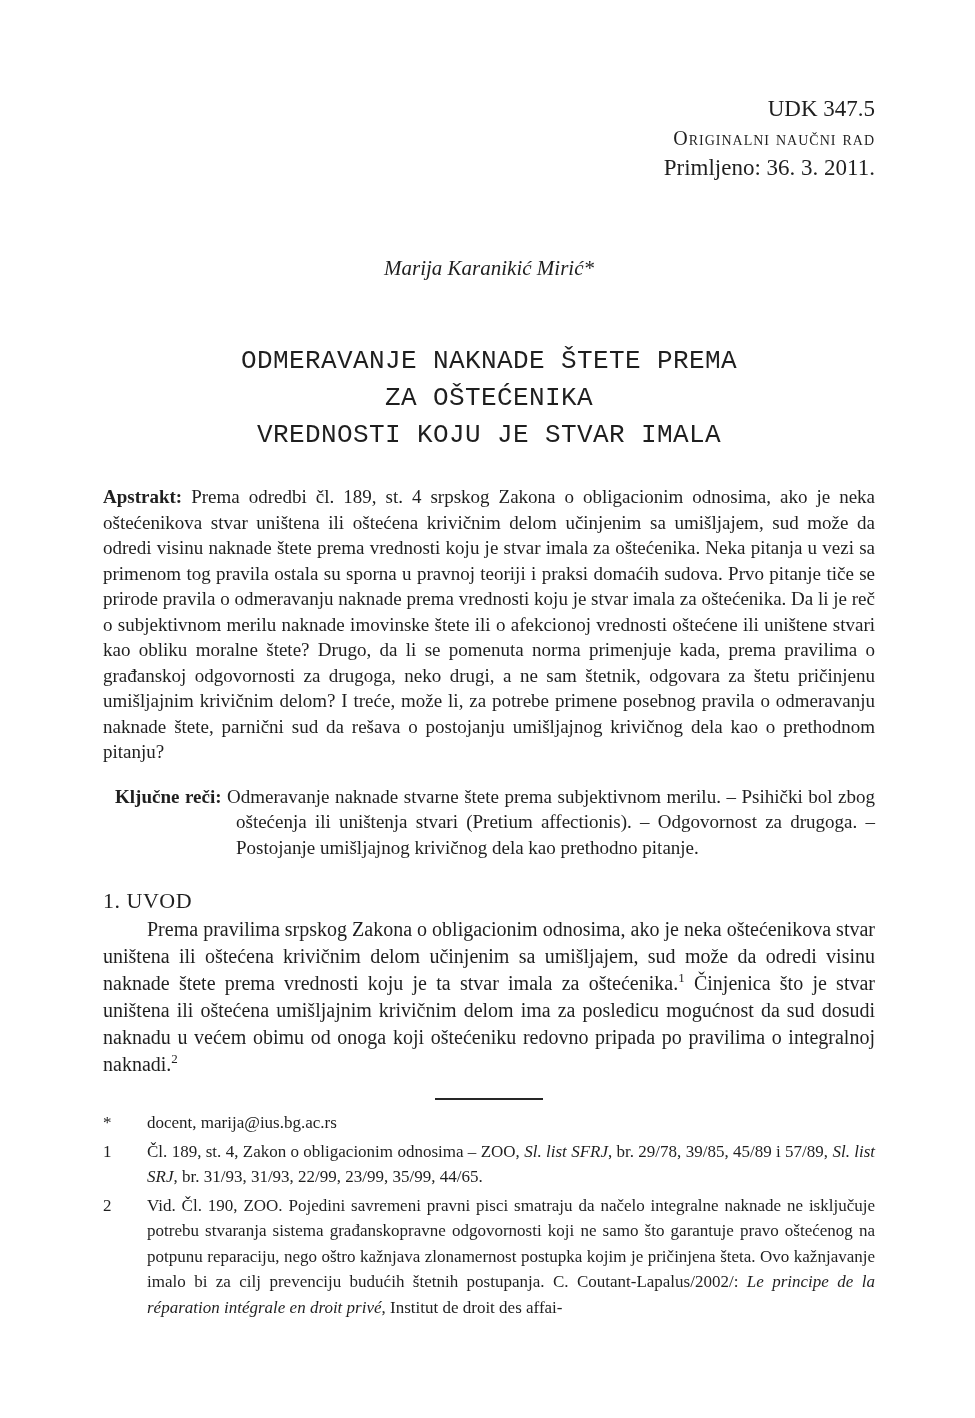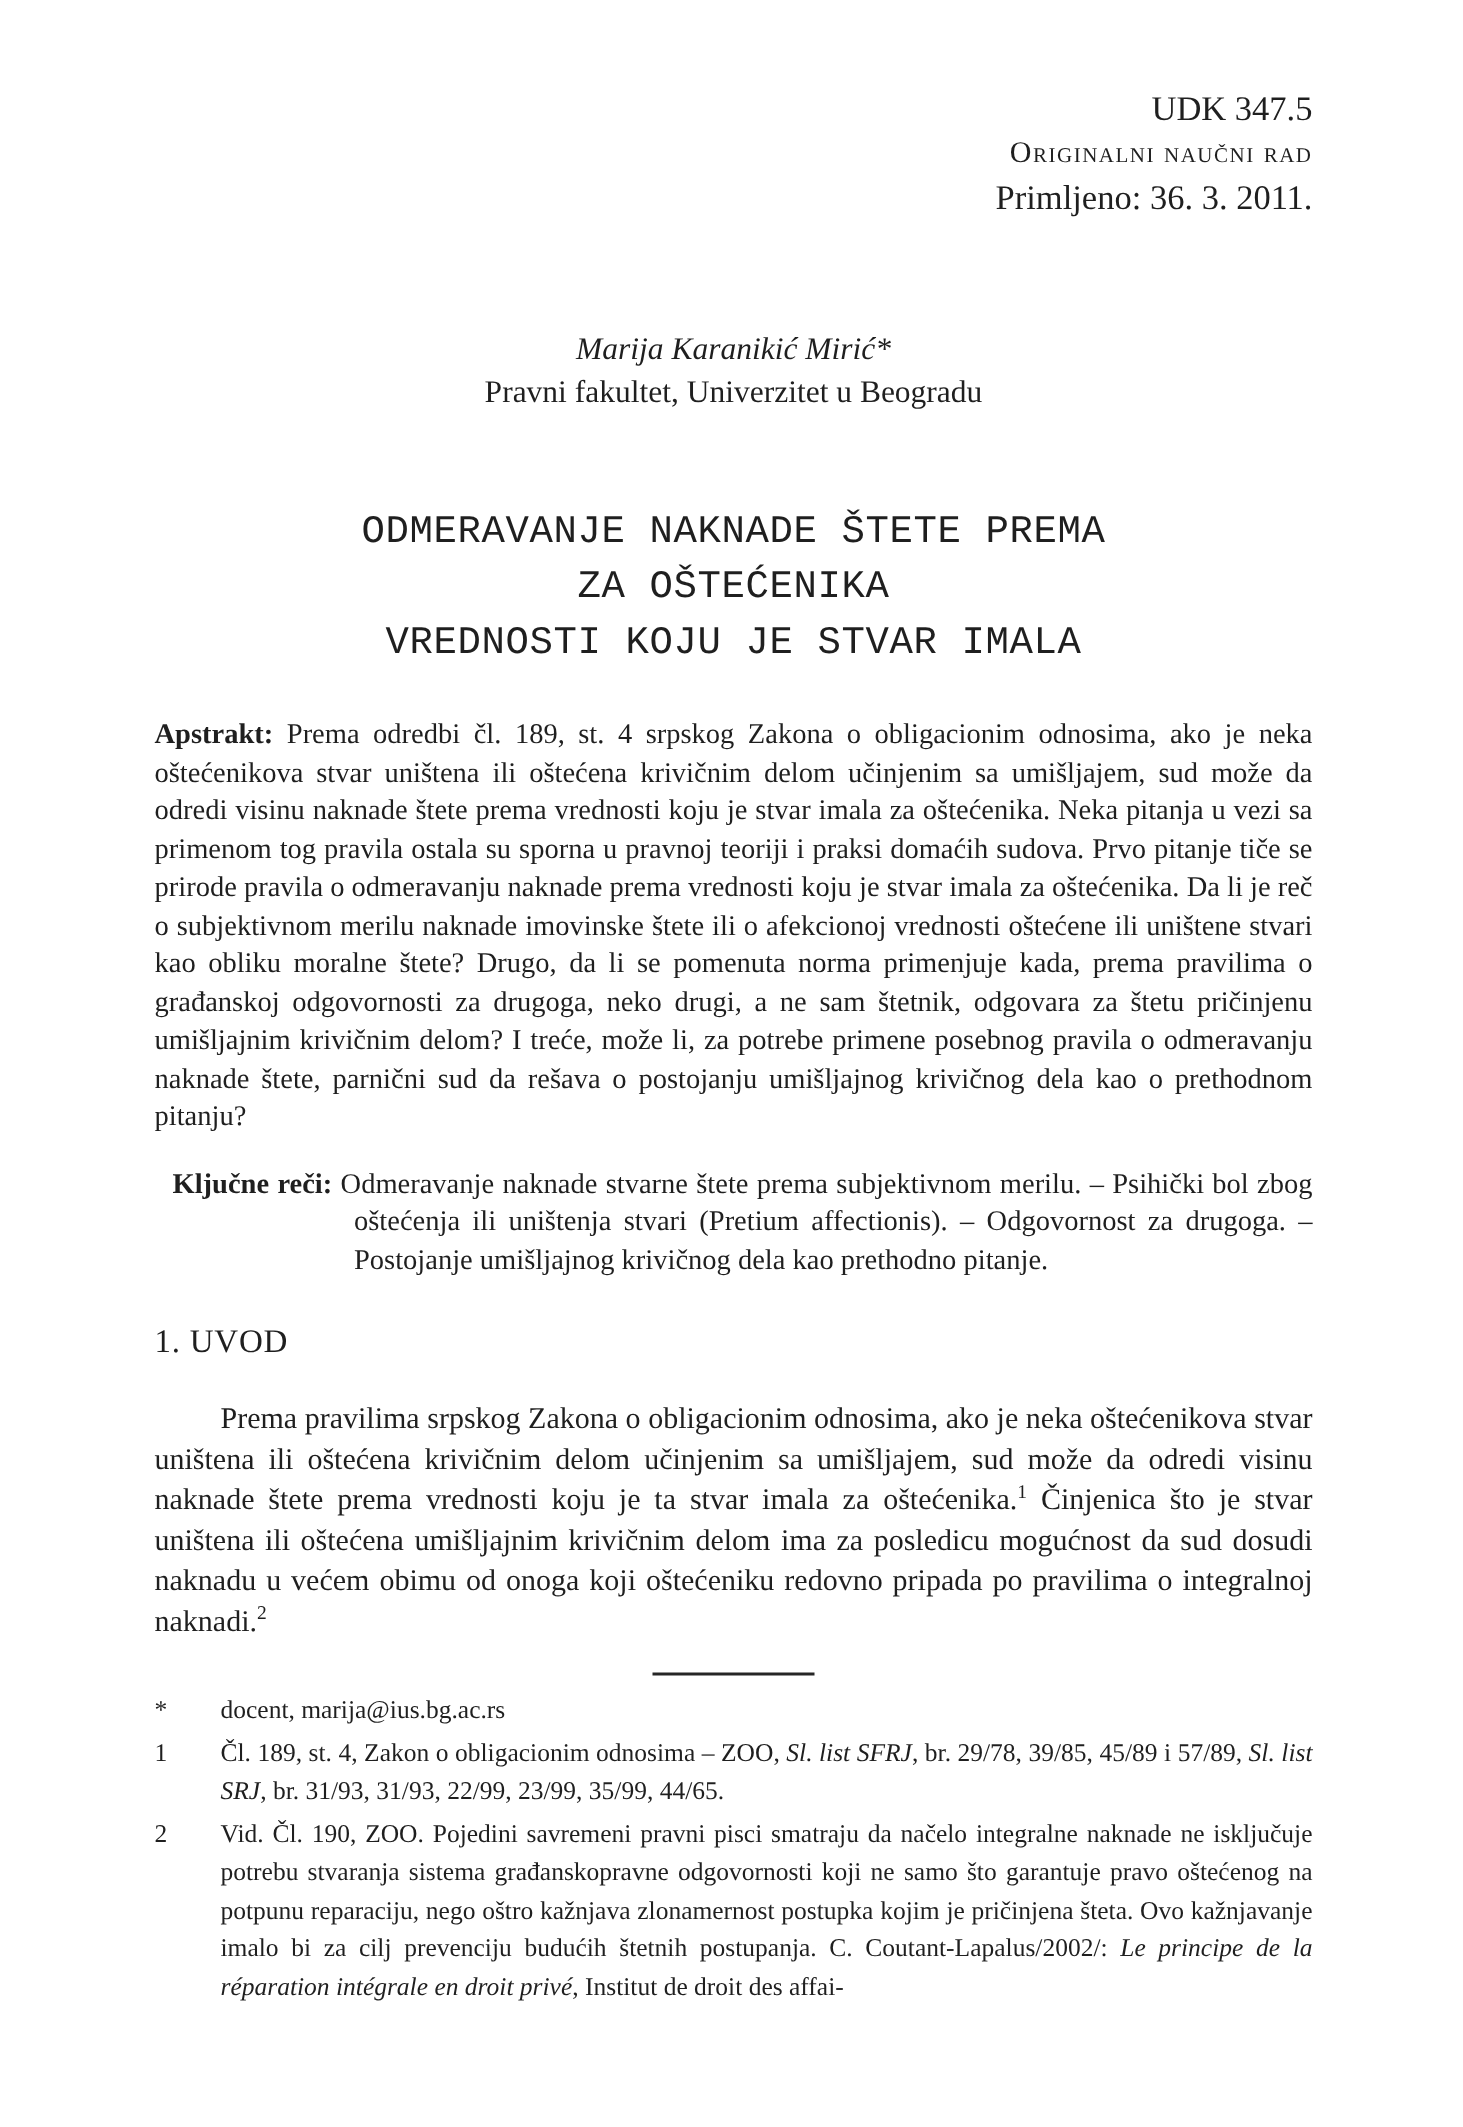--- a/index.html
+++ b/index.html
@@ -13,21 +13,21 @@
     height: 1418px;
     box-sizing: border-box;
     padding: 0 100px 0 103px;
     background: #ffffff;
     color: #1f1f1f;
     font-family: "Liberation Serif", "DejaVu Serif", serif;
     overflow: hidden;
   }
   
   .meta {
-    padding-top: 58px;
+    padding-top: 94px;
     text-align: right;
   }
   .meta .udk {
     font-size: 23px;
     line-height: 30px;
   }
   .meta .type {
     font-variant: small-caps;
     font-size: 20px;
     line-height: 29px;
@@ -76,21 +76,21 @@
   
   .section-heading {
     margin: 26px 0 0 0;
     font-size: 22px;
     font-weight: normal;
     line-height: 30px;
     text-align: left;
     letter-spacing: 0.5px;
   }
   .body-paragraph {
-    margin-top: 24px;
+    margin-top: 0;
     font-size: 20px;
     line-height: 27px;
     text-align: justify;
     text-indent: 44px;
   }
   .body-paragraph sup {
     font-size: 13px;
     line-height: 0;
     vertical-align: super;
   }
@@ -127,21 +127,20 @@
 <div class="page">
 
   <div class="meta">
     <div class="udk">UDK 347.5</div>
     <div class="type">Originalni naučni rad</div>
     <div class="received">Primljeno: 36. 3. 2011.</div>
   </div>
 
   <div class="author">
     <div class="name">Marija Karanikić Mirić*</div>
-    <div class="affiliation">Pravni fakultet, Univerzitet u Beogradu</div>
   </div>
 
   <h1 class="title">
     <span>ODMERAVANJE NAKNADE ŠTETE PREMA</span>
     <span>ZA OŠTEĆENIKA</span>
     <span>VREDNOSTI KOJU JE STVAR IMALA</span>
   </h1>
 
   <p class="abstract"><b class="label">Apstrakt:</b> <span>Prema odredbi čl. 189, st. 4 srpskog Zakona o obligacionim odnosima, ako je neka oštećenikova stvar uništena ili oštećena krivičnim delom učinjenim sa umišljajem, sud može da odredi visinu naknade štete prema vrednosti koju je stvar imala za oštećenika. Neka pitanja u vezi sa primenom tog pravila ostala su sporna u pravnoj teoriji i praksi domaćih sudova. Prvo pitanje tiče se prirode pravila o odmeravanju naknade prema vrednosti koju je stvar imala za oštećenika. Da li je reč o subjektivnom merilu naknade imovinske štete ili o afekcionoj vrednosti oštećene ili uništene stvari kao obliku moralne štete? Drugo, da li se pomenuta norma primenjuje kada, prema pravilima o građanskoj odgovornosti za drugoga, neko drugi, a ne sam štetnik, odgovara za štetu pričinjenu umišljajnim krivičnim delom? I treće, može li, za potrebe primene posebnog pravila o odmeravanju naknade štete, parnični sud da rešava o postojanju umišljajnog krivičnog dela kao o prethodnom pitanju?</span></p>
 

